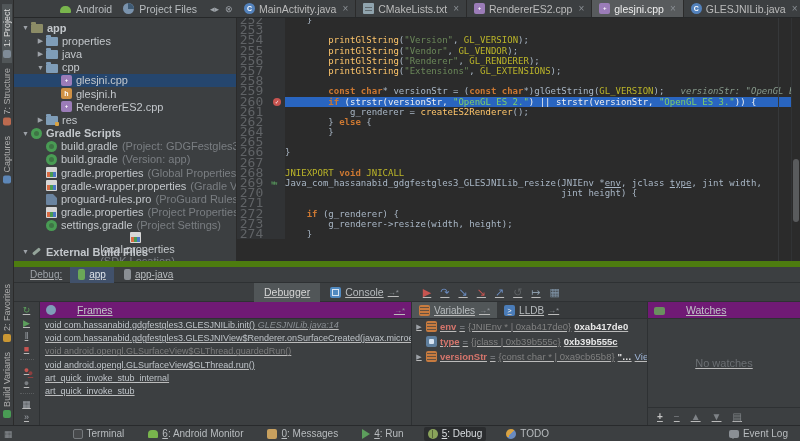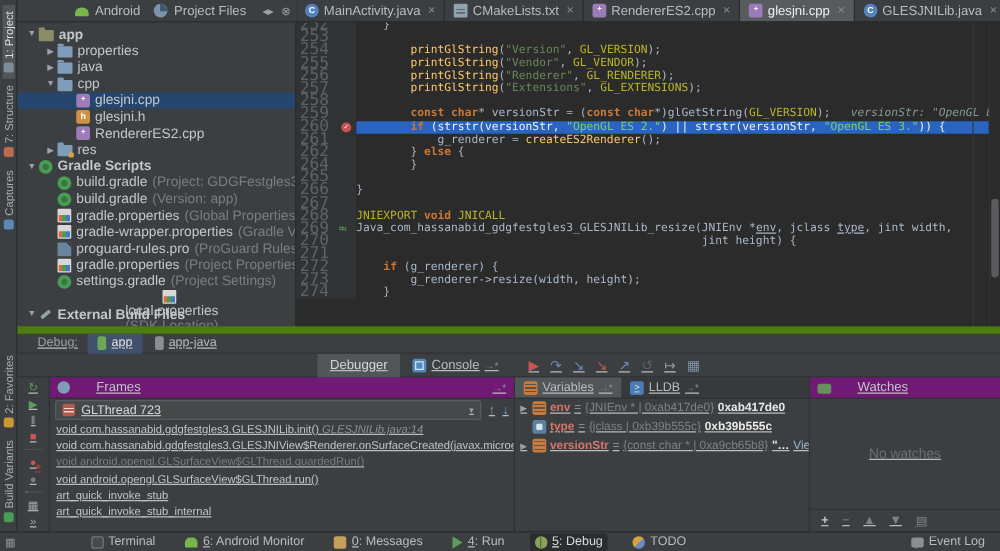--- a/index.html
+++ b/index.html
@@ -496,36 +496,27 @@
               <span style="color: rgb(157, 162, 168);">▦</span>
               <span style="color: rgb(157, 162, 168);">»</span>
             </div>
 
           <div class="frames">
             <div class="panel-header">
               <span class="ico ico-frames"></span>
               <span>Frames</span>
               <span class="pin" style="margin-left:auto">→*</span>
             </div>
-            <div class="thread-row">
-              <span class="thread-combo">
-                <span class="ico ico-thread"></span>
-                <span>GLThread 723</span>
-                <span class="combo-arrow">▾</span>
-              </span>
-              <span class="arr-up">↑</span>
-              <span class="arr-down">↓</span>
-            </div>
             <div id="frame-rows">
                 <div class="frame-row"><span>void com.hassanabid.gdgfestgles3.GLESJNILib.init() </span><span class="loc">GLESJNILib.java:14</span></div>
                 <div class="frame-row"><span>void com.hassanabid.gdgfestgles3.GLESJNIView$Renderer.onSurfaceCreated(javax.microed</span></div>
                 <div class="frame-row muted"><span>void android.opengl.GLSurfaceView$GLThread.guardedRun()</span></div>
                 <div class="frame-row"><span>void android.opengl.GLSurfaceView$GLThread.run()</span></div>
+                <div class="frame-row"><span>art_quick_invoke_stub_internal</span></div>
                 <div class="frame-row"><span>art_quick_invoke_stub</span></div>
-                <div class="frame-row"><span>art_quick_invoke_stub_internal</span></div>
               </div>
           </div>
 
           <div class="variables">
             <div class="var-tabs" id="var-tabs">
                 <span class="var-tab active">
                   <span class="ico ico-stack"></span>
                   <span>Variables</span>
                   <span class="pin">→*</span>
                 </span>

